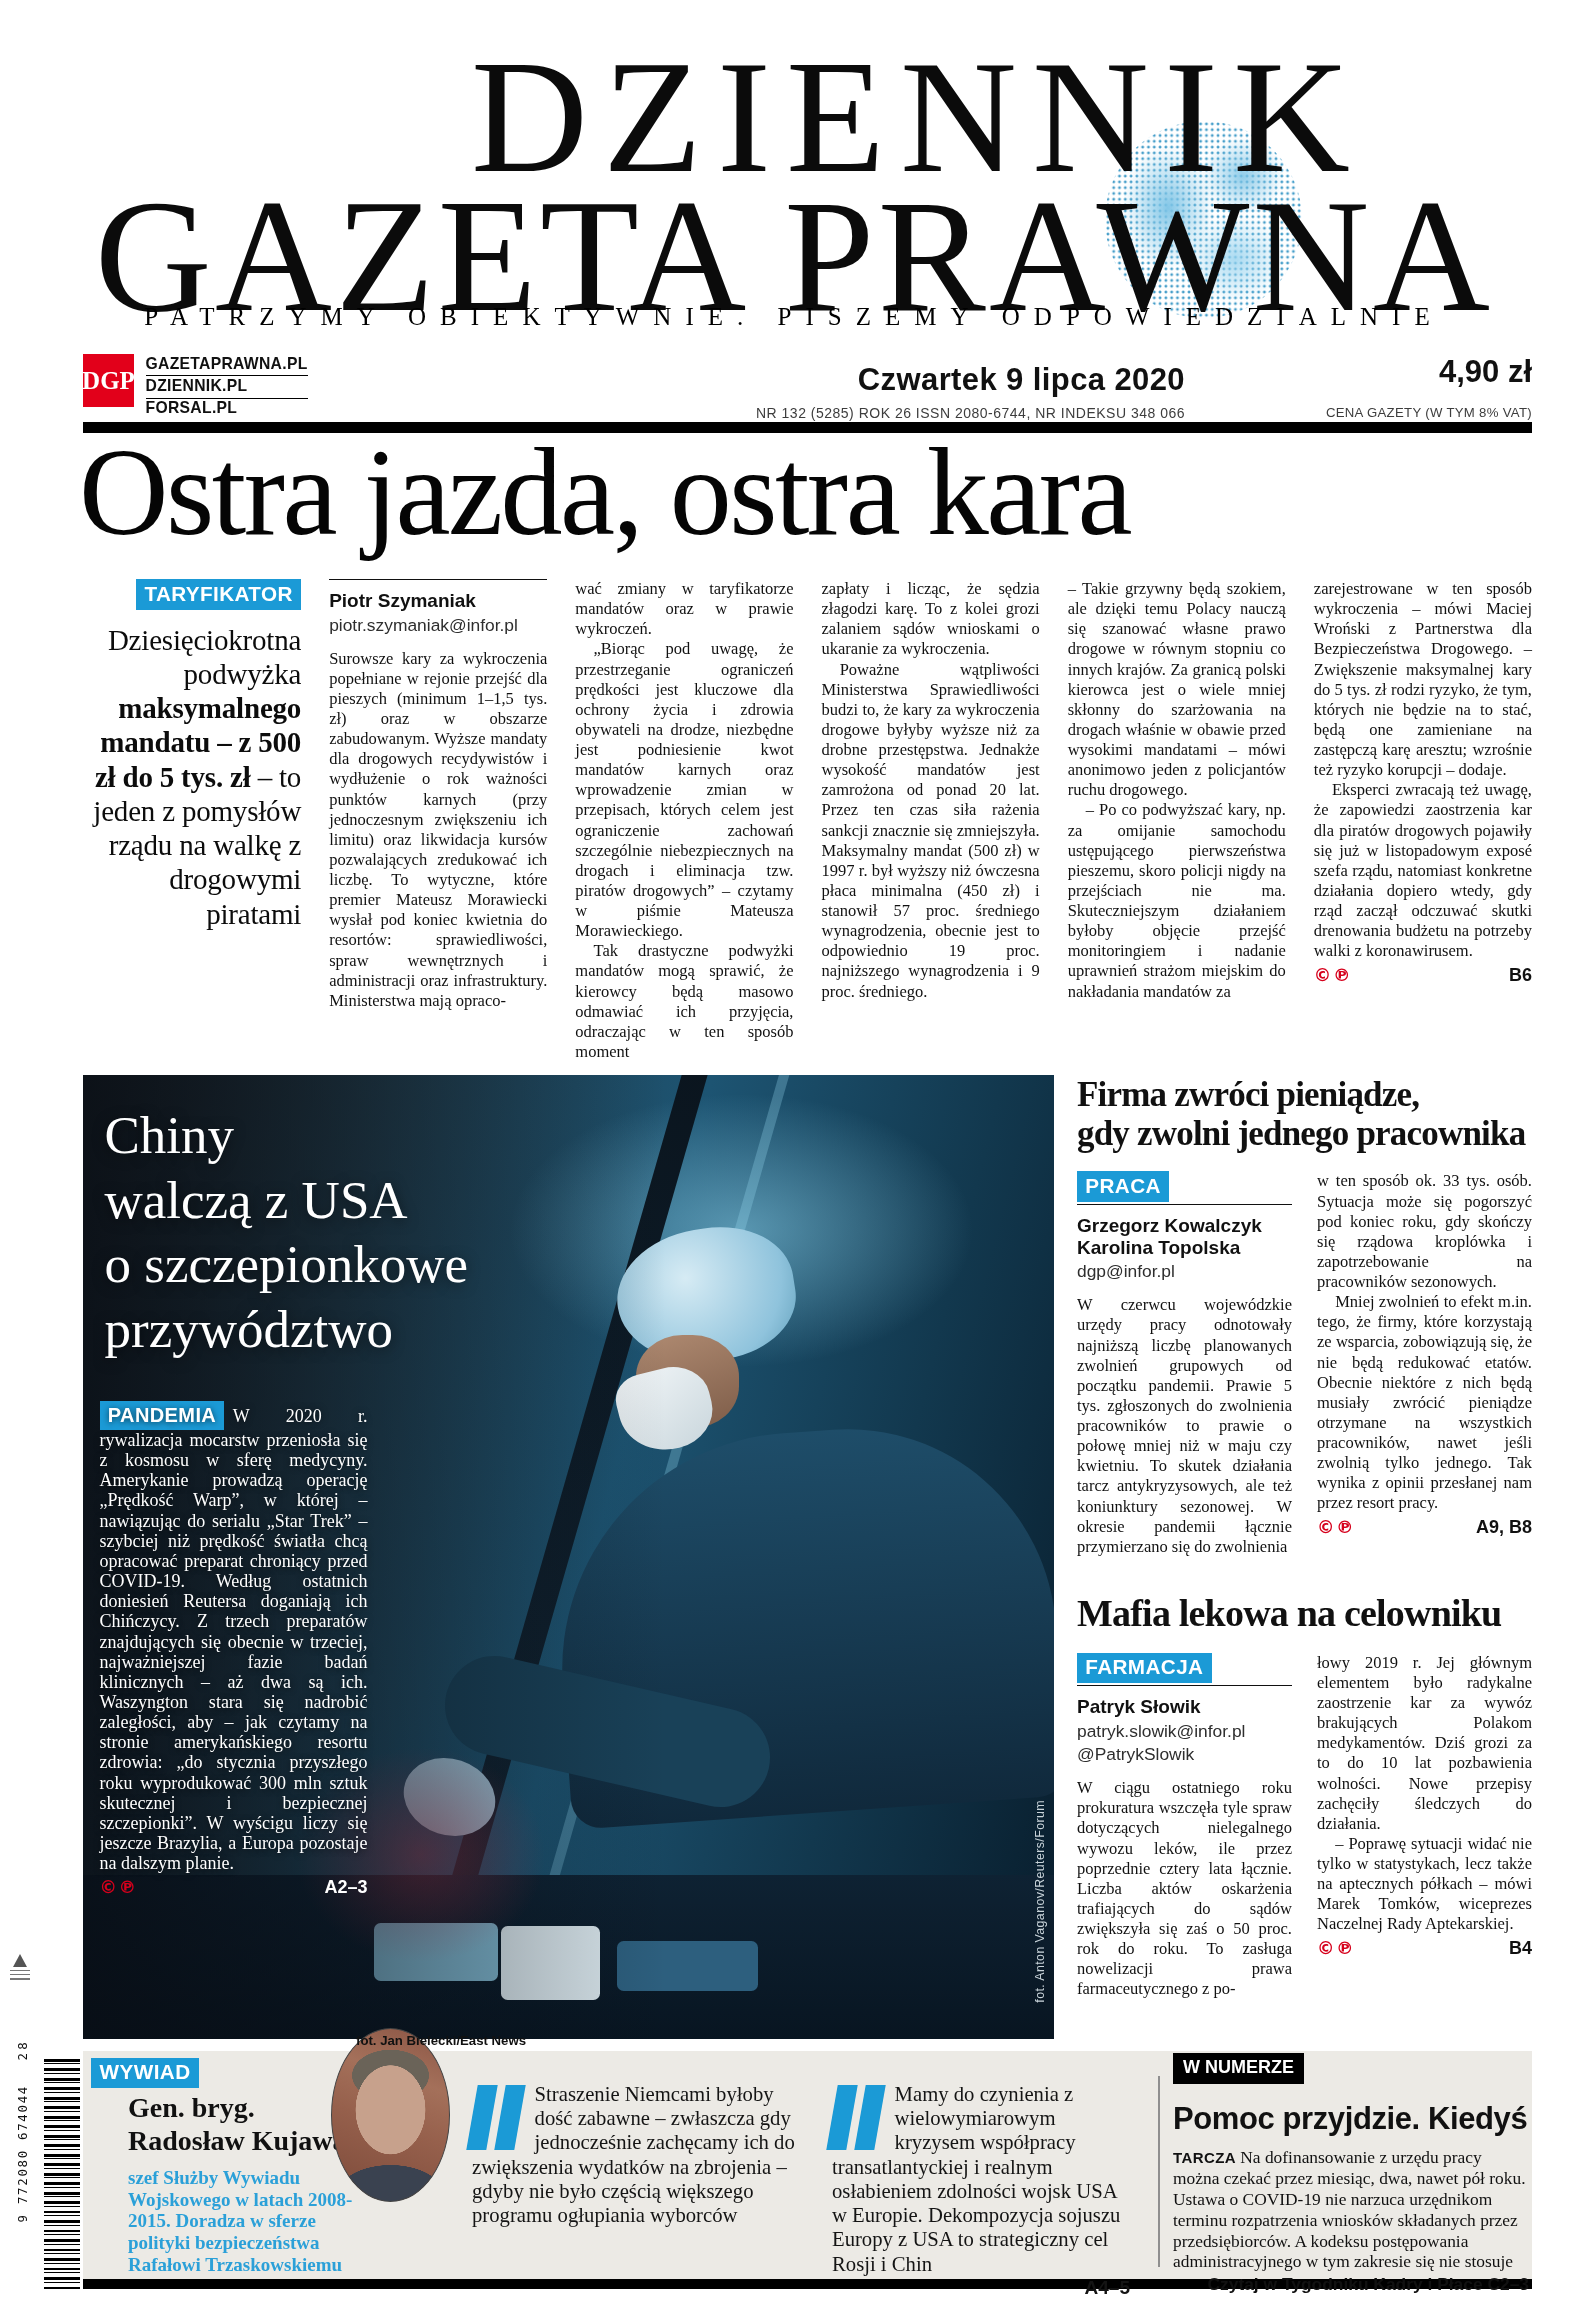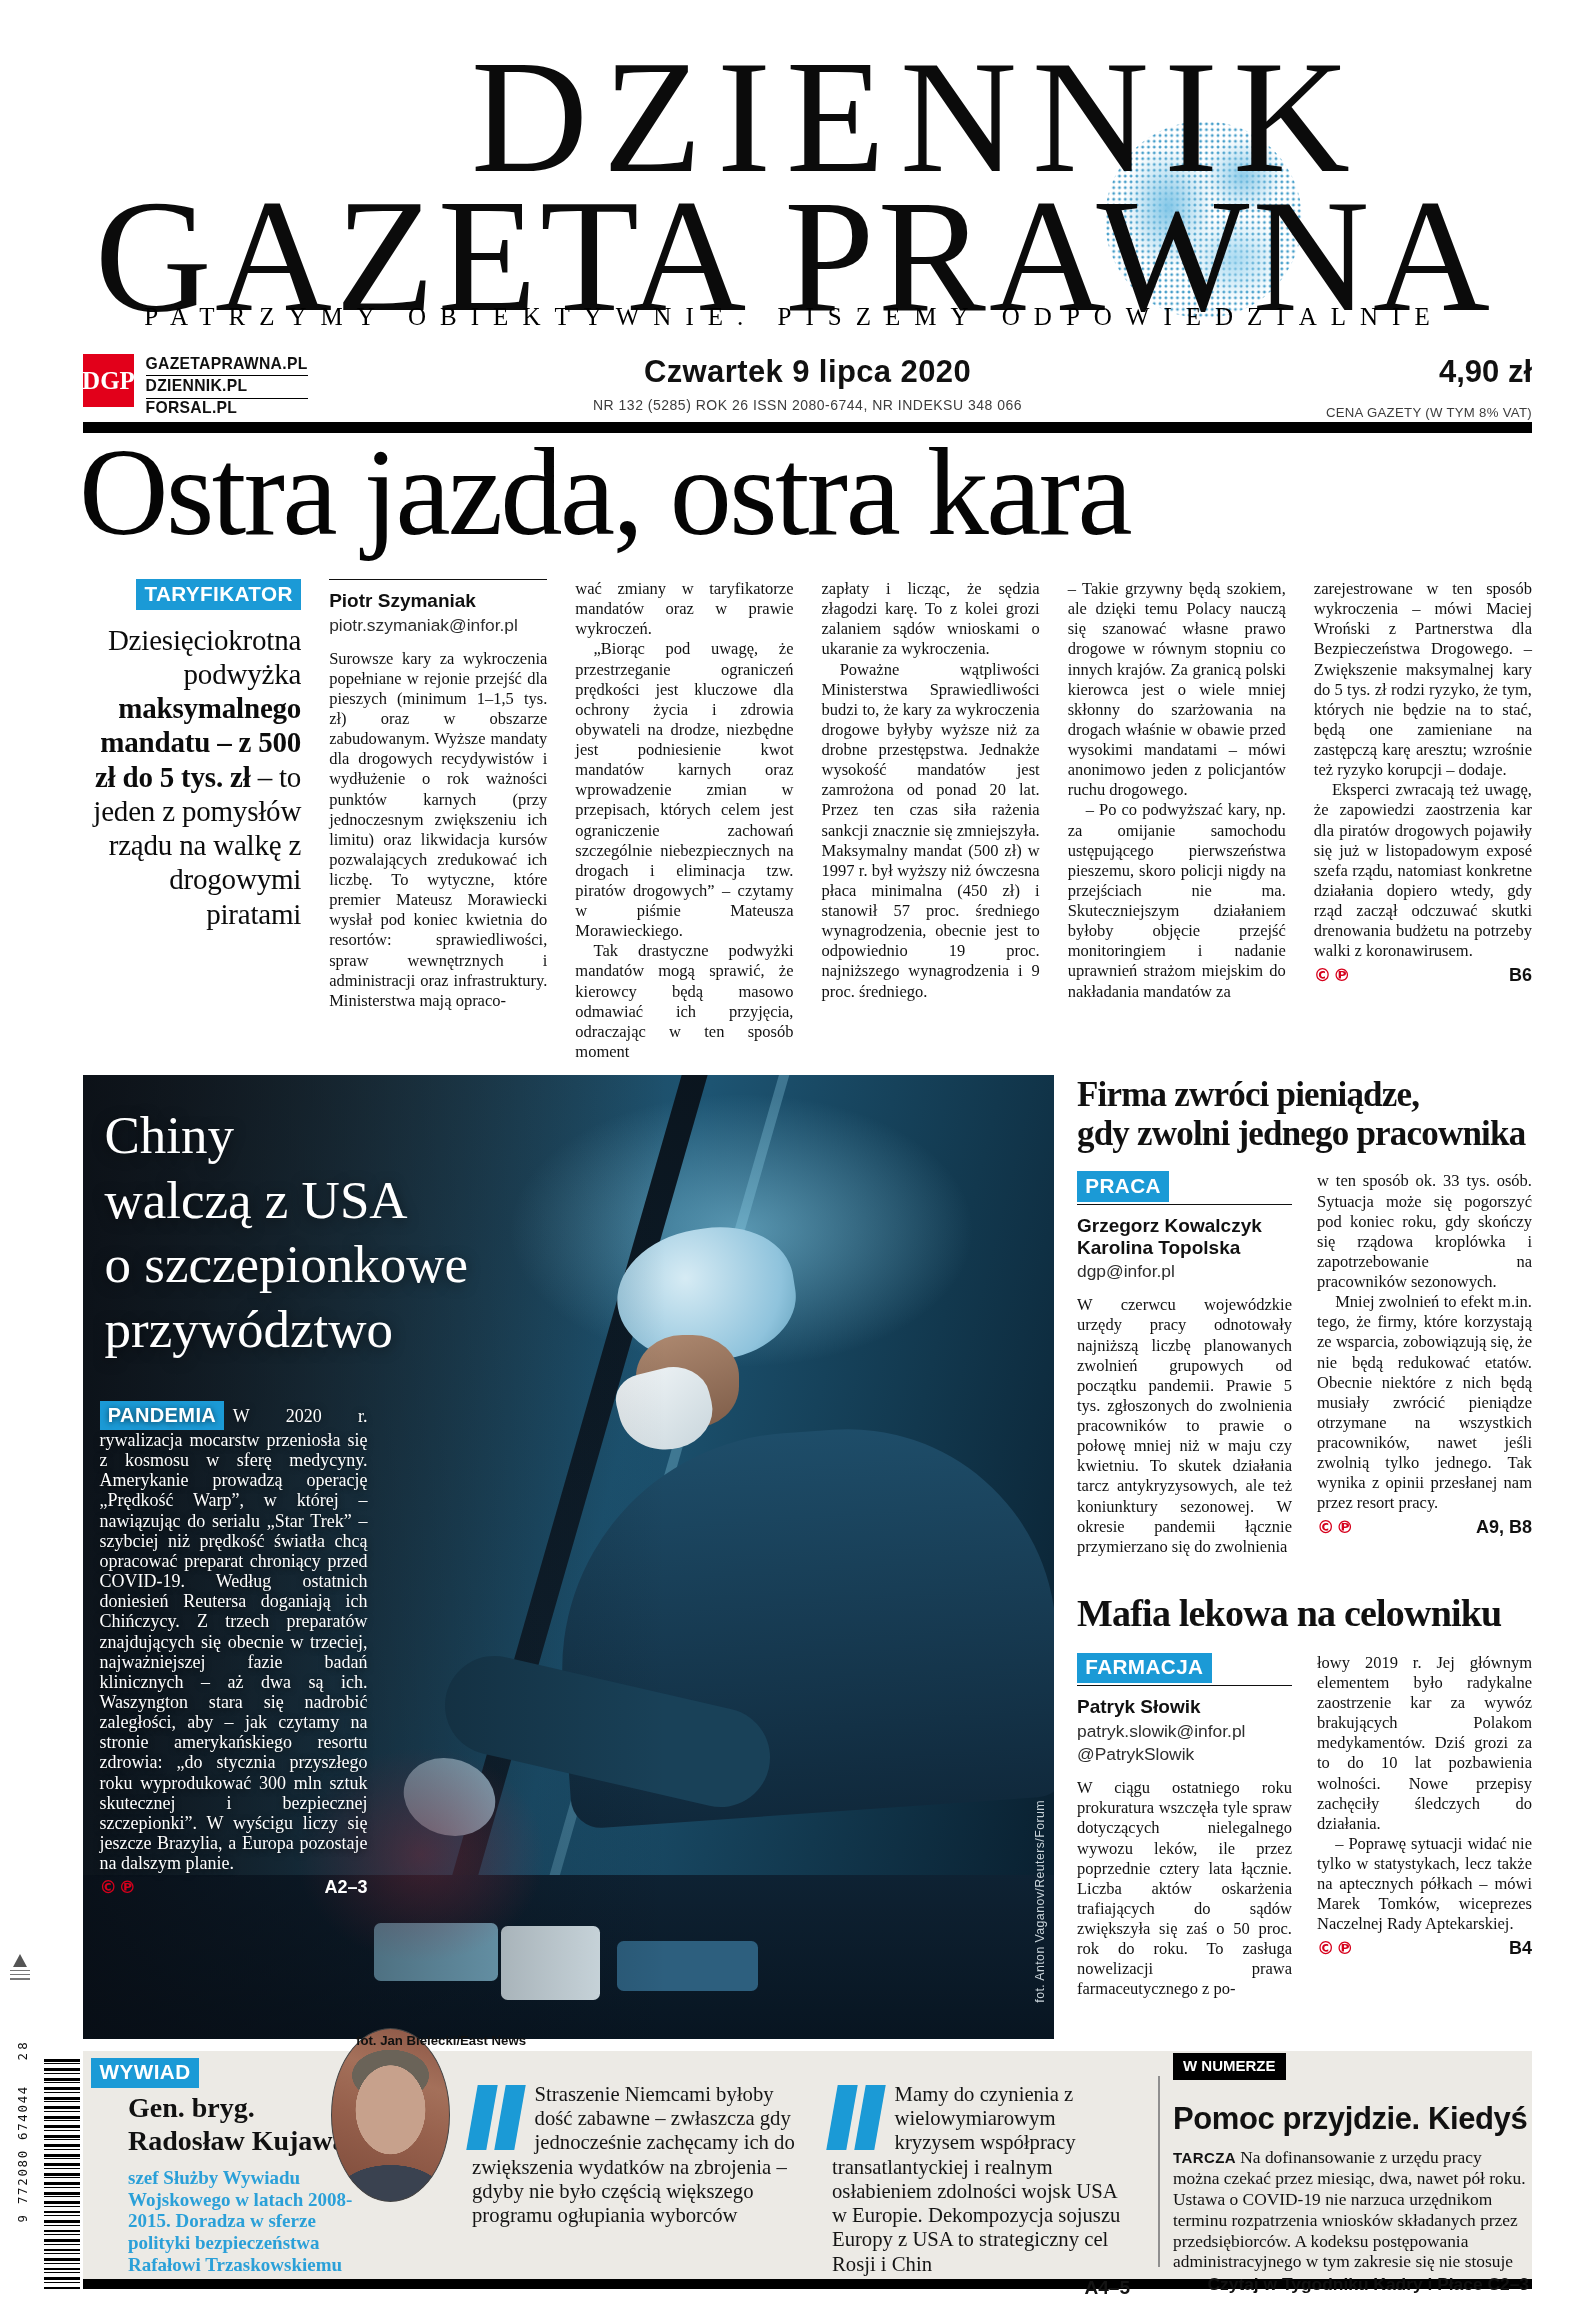--- a/index.html
+++ b/index.html
@@ -24,21 +24,21 @@
 
   
   .infobar { position:absolute; left:83px; top:354px; width:1449px; display:flex; align-items:flex-start; }
   .infobar-left { display:flex; gap:11.6px; width:347px; }
   .dgp-box { width:51px; height:53px; background:#e2001a; color:#fff; display:flex; align-items:center;
              justify-content:center; font-family:"Liberation Serif",serif; font-weight:700; font-size:25px; }
   .site-list { display:flex; flex-direction:column; font-family:"Liberation Sans",sans-serif;
                font-weight:700; font-size:15.7px; letter-spacing:0.3px; }
   .site-list .site { padding:0.8px 0 2.5px; border-bottom:1.7px solid #000; }
   .site-list .site:last-child { border-bottom:none; }
-  .infobar-center { flex:1; text-align:center; font-family:"Liberation Sans",sans-serif; }
+  .infobar-center { flex:1; text-align:right; font-family:"Liberation Sans",sans-serif;margin-top:8px; }
   .date { font-size:31px; font-weight:700; letter-spacing:0.4px; }
   .issue { font-size:14px; color:#3d3d3d; margin-top:6.6px; letter-spacing:0.5px; }
   .infobar-right { width:347px; text-align:right; font-family:"Liberation Sans",sans-serif; }
   .price { font-size:31px; font-weight:700; }
   .price-note { font-size:13.2px; color:#3d3d3d; margin-top:15px; letter-spacing:0.3px; }
   .rule1 { position:absolute; left:83px; top:422px; width:1449px; height:10.8px; background:#000; }
 
   
   .headline1 { position:absolute; left:79px; top:428px; font-size:124px; letter-spacing:-2.5px;
                line-height:1.05; color:#050505; white-space:nowrap; }
@@ -125,21 +125,21 @@
                      font-weight:700; font-size:13.2px; color:#111; }
   .quote { position:absolute; top:31px; font-size:20.7px; line-height:1.17; color:#141414; }
   .quote1 { left:389px; width:331px; }
   .quote2 { left:749px; width:298px; }
   .qmark { float:left; width:51px; height:65px; margin:3.3px 11.6px 0 0; position:relative; }
   .qmark i { position:absolute; top:0; width:20px; height:65px; background:#1b9ad6; transform:skewX(-10deg); }
   .qmark i:first-child { left:0; } .qmark i:last-child { left:28px; }
   .q-ref { text-align:right; font-family:"Liberation Sans",sans-serif; font-weight:700; font-size:19px; margin-top:1.7px; }
   .vdiv { position:absolute; left:1075px; top:25px; bottom:11.6px; width:1.7px; background:#8f8f8f; }
   .wn-tag { position:absolute; left:1090px; top:1.7px; background:#000; color:#fff;
-            font-family:"Liberation Sans",sans-serif; font-weight:700; font-size:15px; padding:4.1px 10px 5.8px;text-align:right; }
+            font-family:"Liberation Sans",sans-serif; font-weight:700; font-size:18px; padding:4.1px 10px 5.8px;text-align:right; }
   .wn-head { position:absolute; left:1090px; top:50px; font-family:"Liberation Sans",sans-serif;
              font-weight:700; font-size:31px; letter-spacing:-0.4px; }
   .wn-body { position:absolute; left:1090px; top:96px; width:356px; font-size:17.4px; line-height:1.2; }
   .wn-kicker { font-family:"Liberation Sans",sans-serif; font-weight:700; font-size:15px; letter-spacing:0.4px; }
   .wn-readmore { text-align:right; font-family:"Liberation Sans",sans-serif; font-weight:700; font-size:17.4px; margin-top:1.7px; }
 
   
   .barcode { position:absolute; left:16.5px; top:2042px; width:63px; height:248px; }
   .bc-bars { position:absolute; right:0; top:16.5px; bottom:0; width:36px;
     background:repeating-linear-gradient(180deg,#000 0 2.5px,#fff 2.5px 4.1px,#000 4.1px 5px,#fff 5px 9px,

